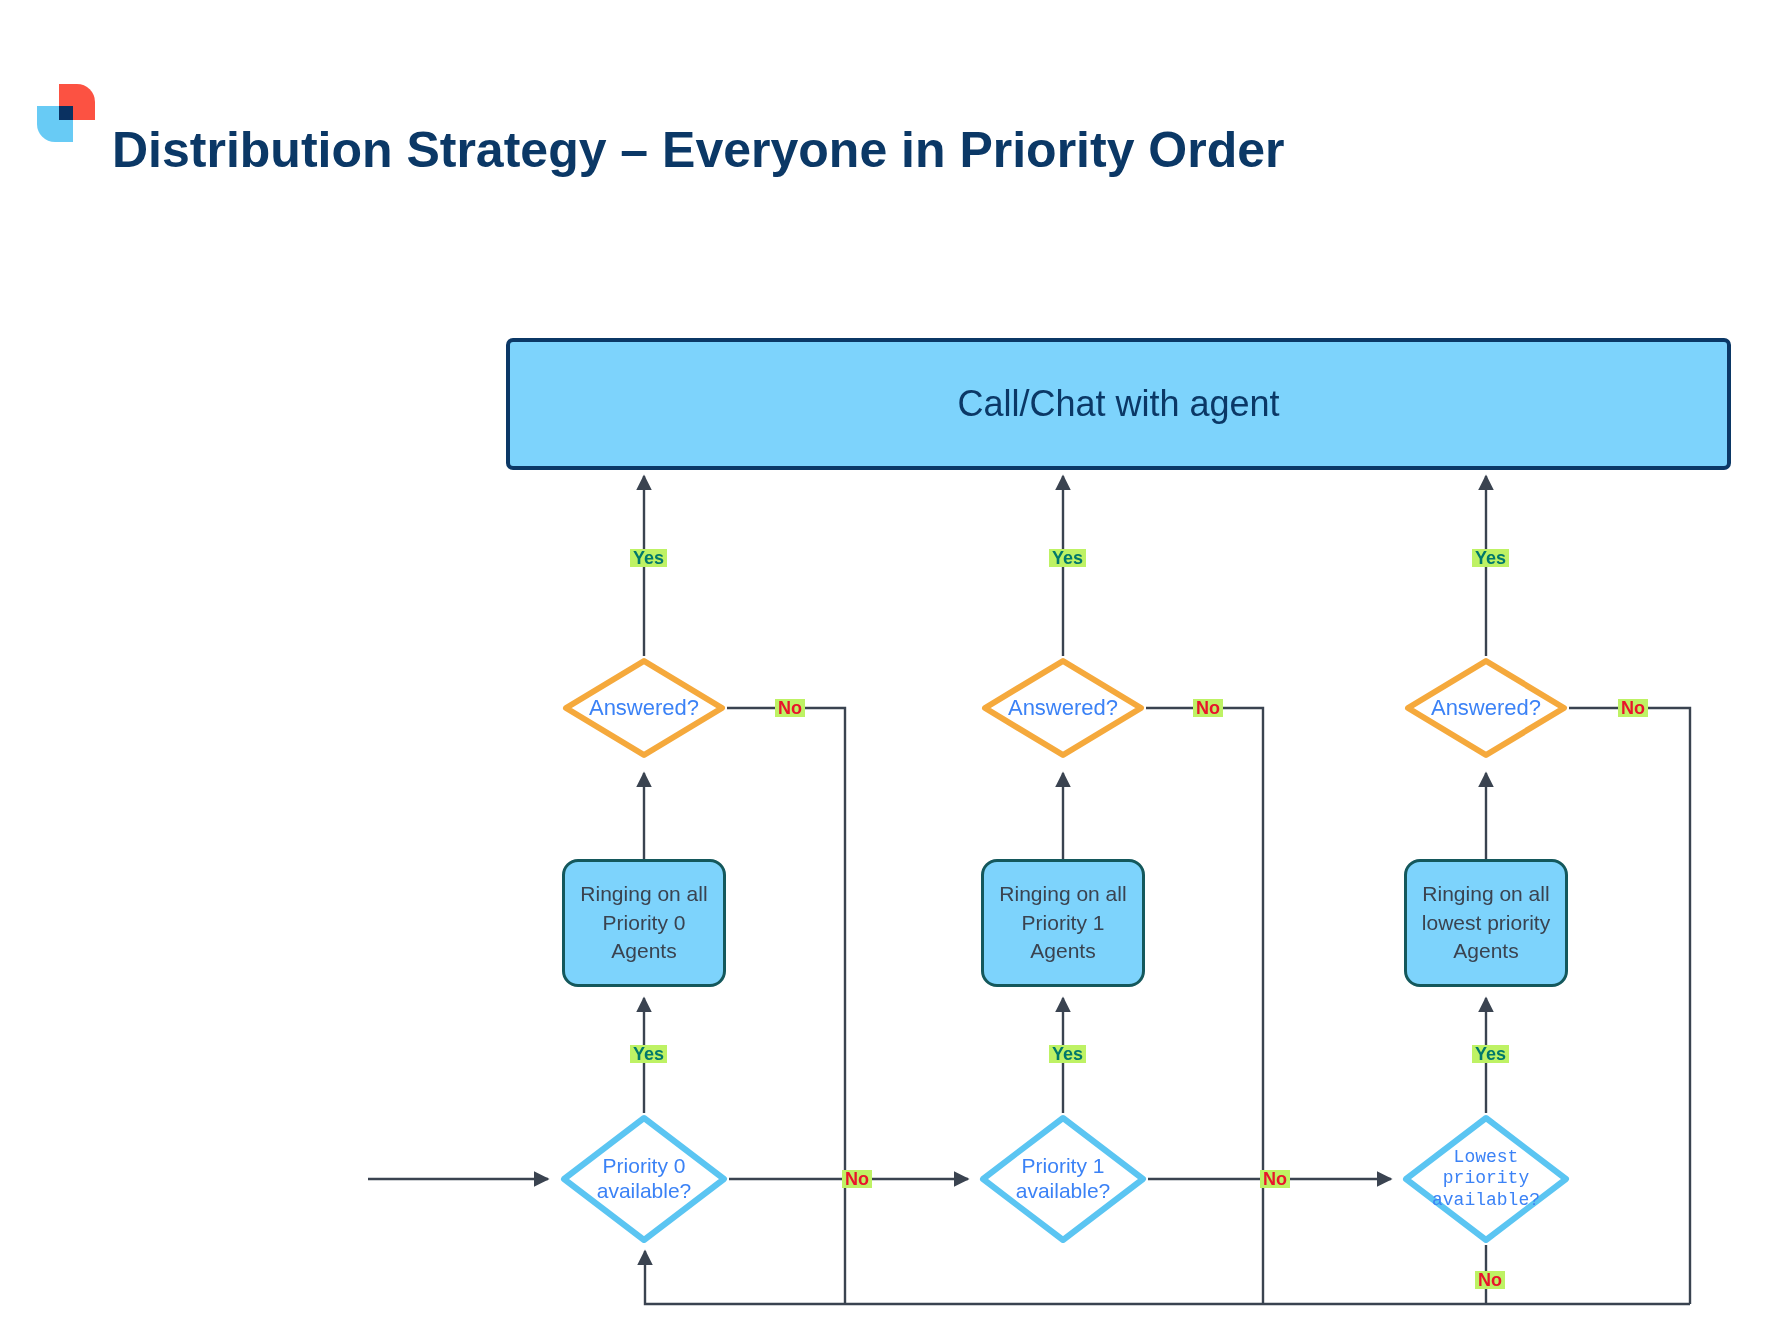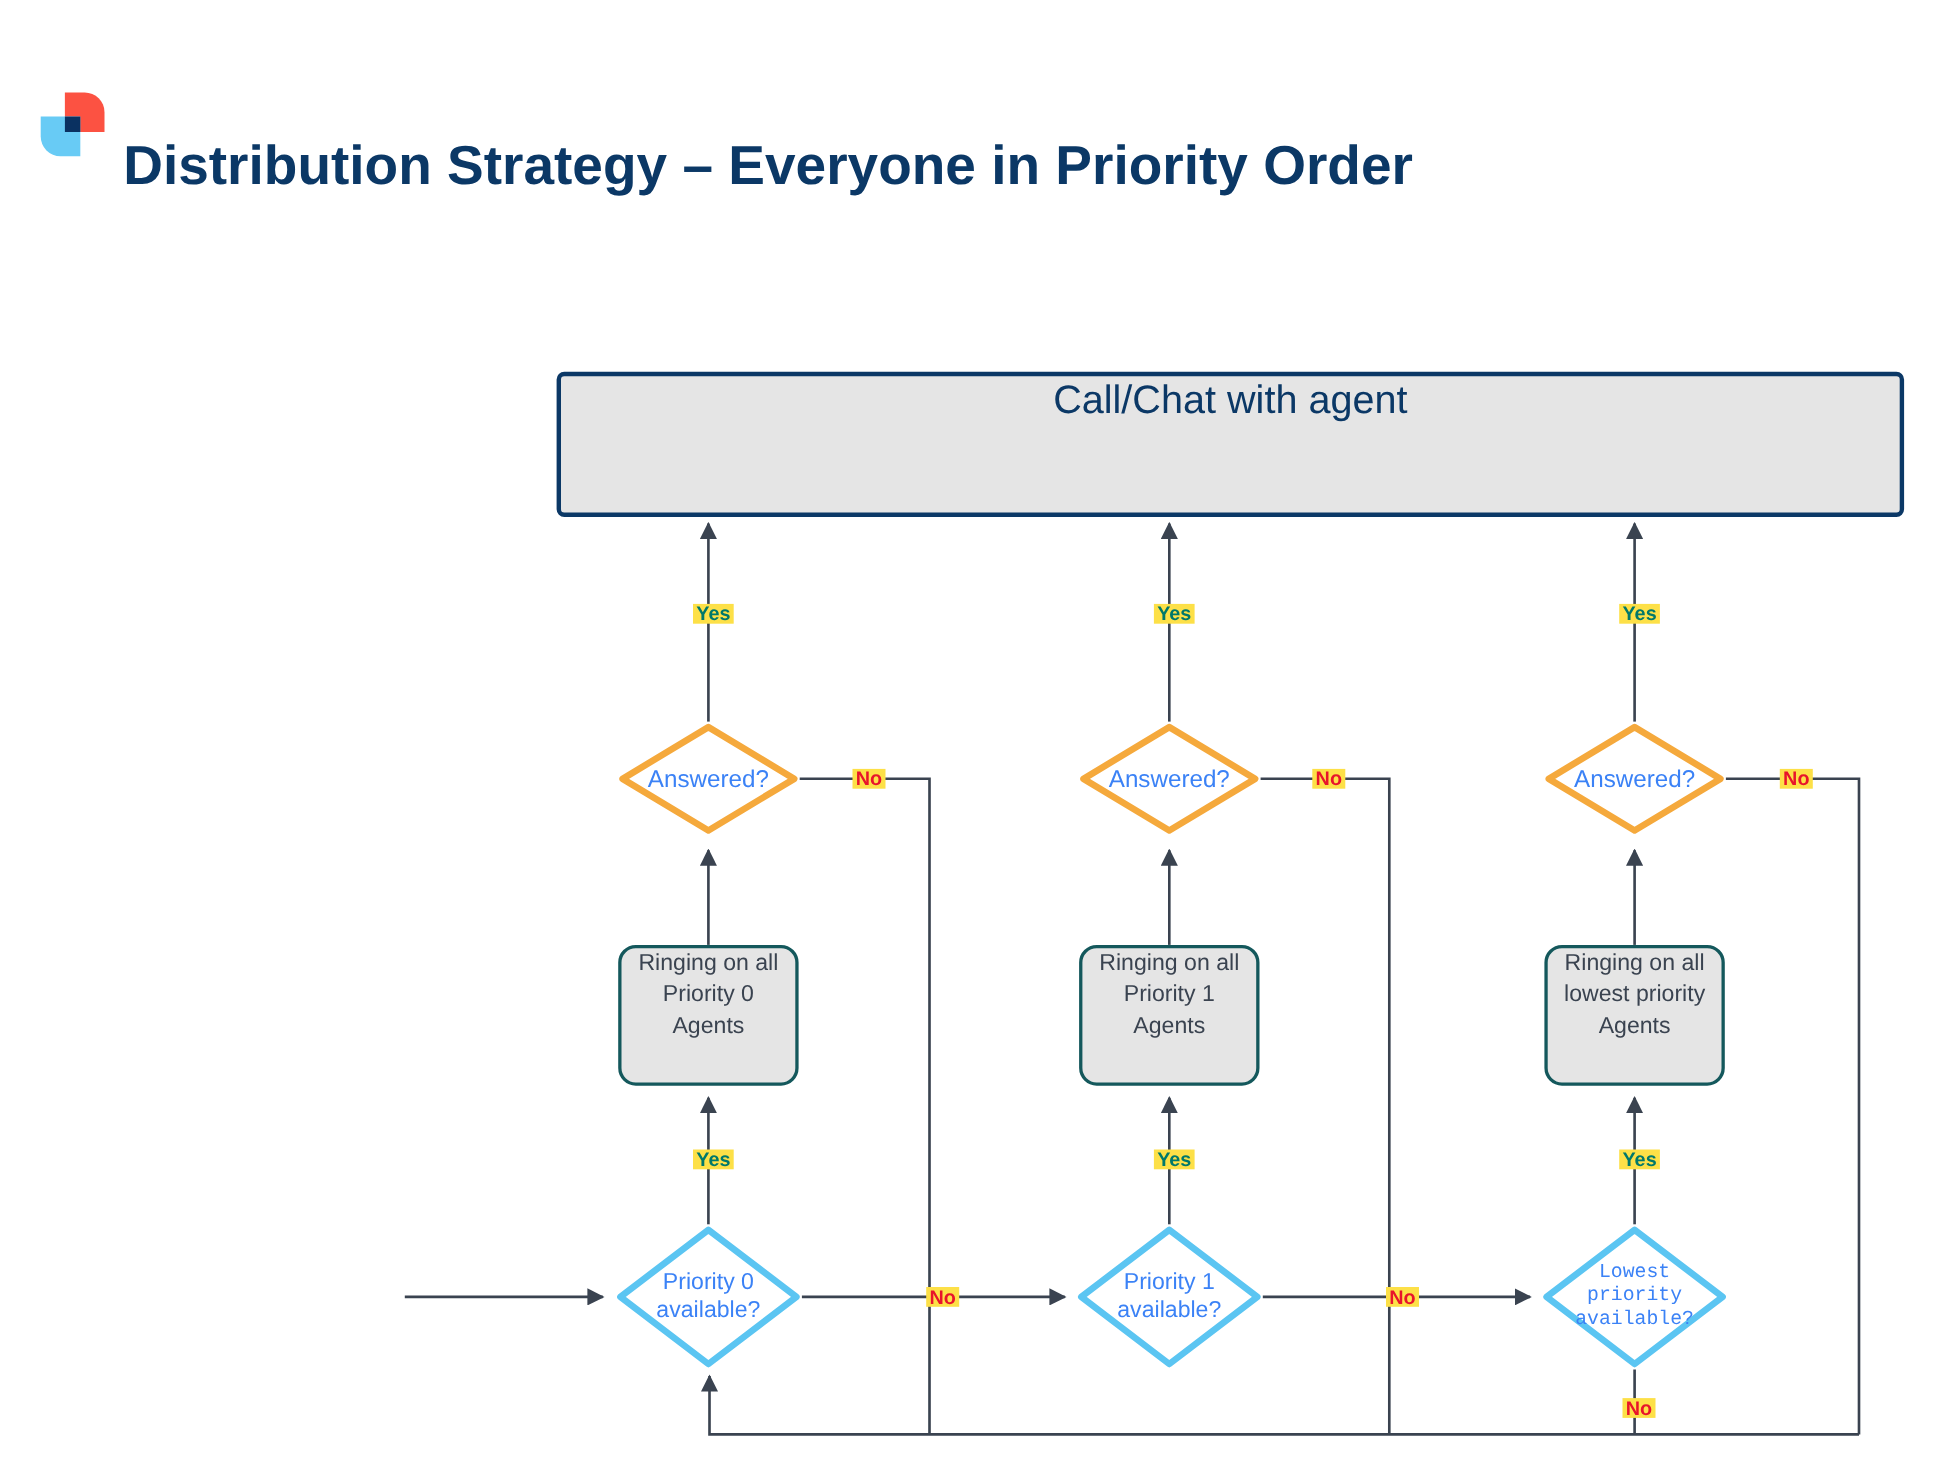--- a/index.html
+++ b/index.html
@@ -78,23 +78,24 @@
     width: 1771px;
     height: 1330px;
     pointer-events: none;
   }
 
   
   .node {
     position: absolute;
     box-sizing: border-box;
     display: flex;
+    align-items: center;
     justify-content: center;
     text-align: center;
-    background: #e5e5e5;
+    background: #7dd3fc;
   }
 
   .rect-navy {
     border: 4px solid #0B3866;
     border-radius: 7px;
     color: #0B3866;
   }
 
   .rect-teal {
     border: 3px solid #14585C;
@@ -162,21 +163,21 @@
   #avail-1 { left: 978px; top: 1097px; }
   #avail-2 { left: 1401px; top: 1097px; font-family: Liberation Mono, monospace; }
   #avail-0 .diamond-label, #avail-1 .diamond-label { font-size: 21px; }
   #avail-2 .diamond-label { font-size: 18px; }
 
   
   .edge-label {
     position: absolute;
     font-size: 18px;
     font-weight: bold;
-    background: #fde047;
+    background: #bef264;
     padding: 0 3px;
     line-height: 1;
     white-space: nowrap;
   }
   .lbl-yes { color: #00786B; }
   .lbl-no  { color: #E8142B; }
 </style>
 </head>
 <body>
 

